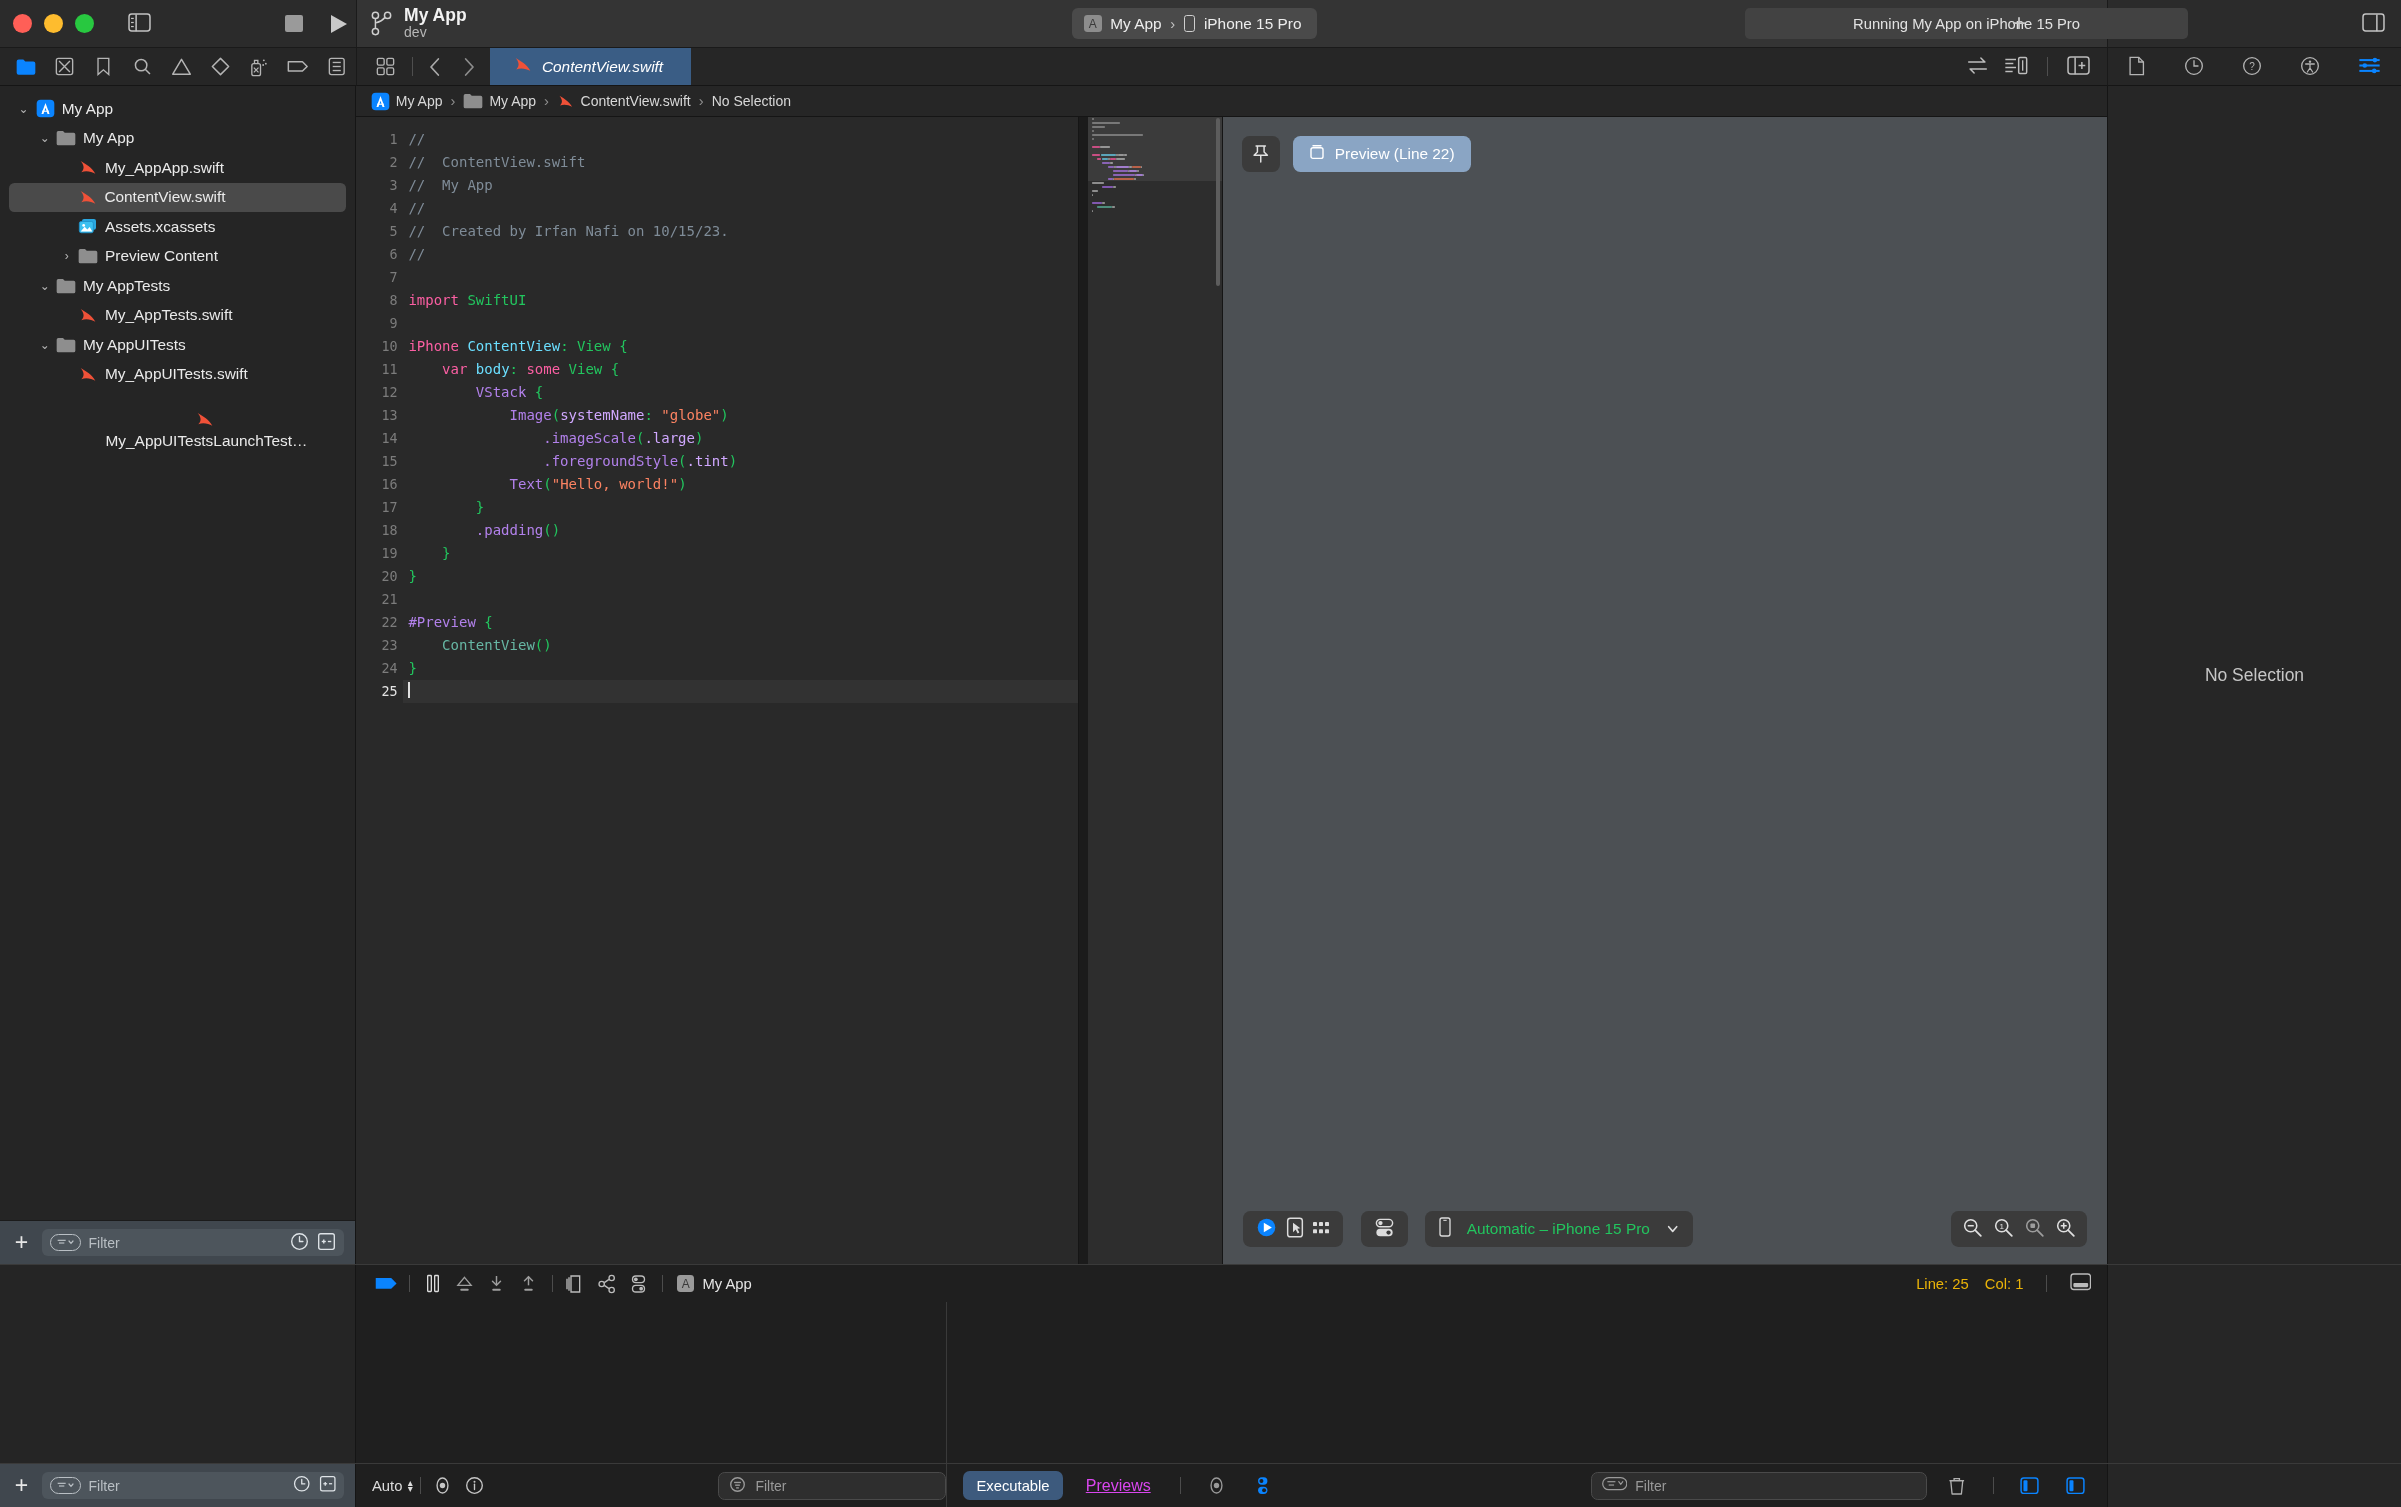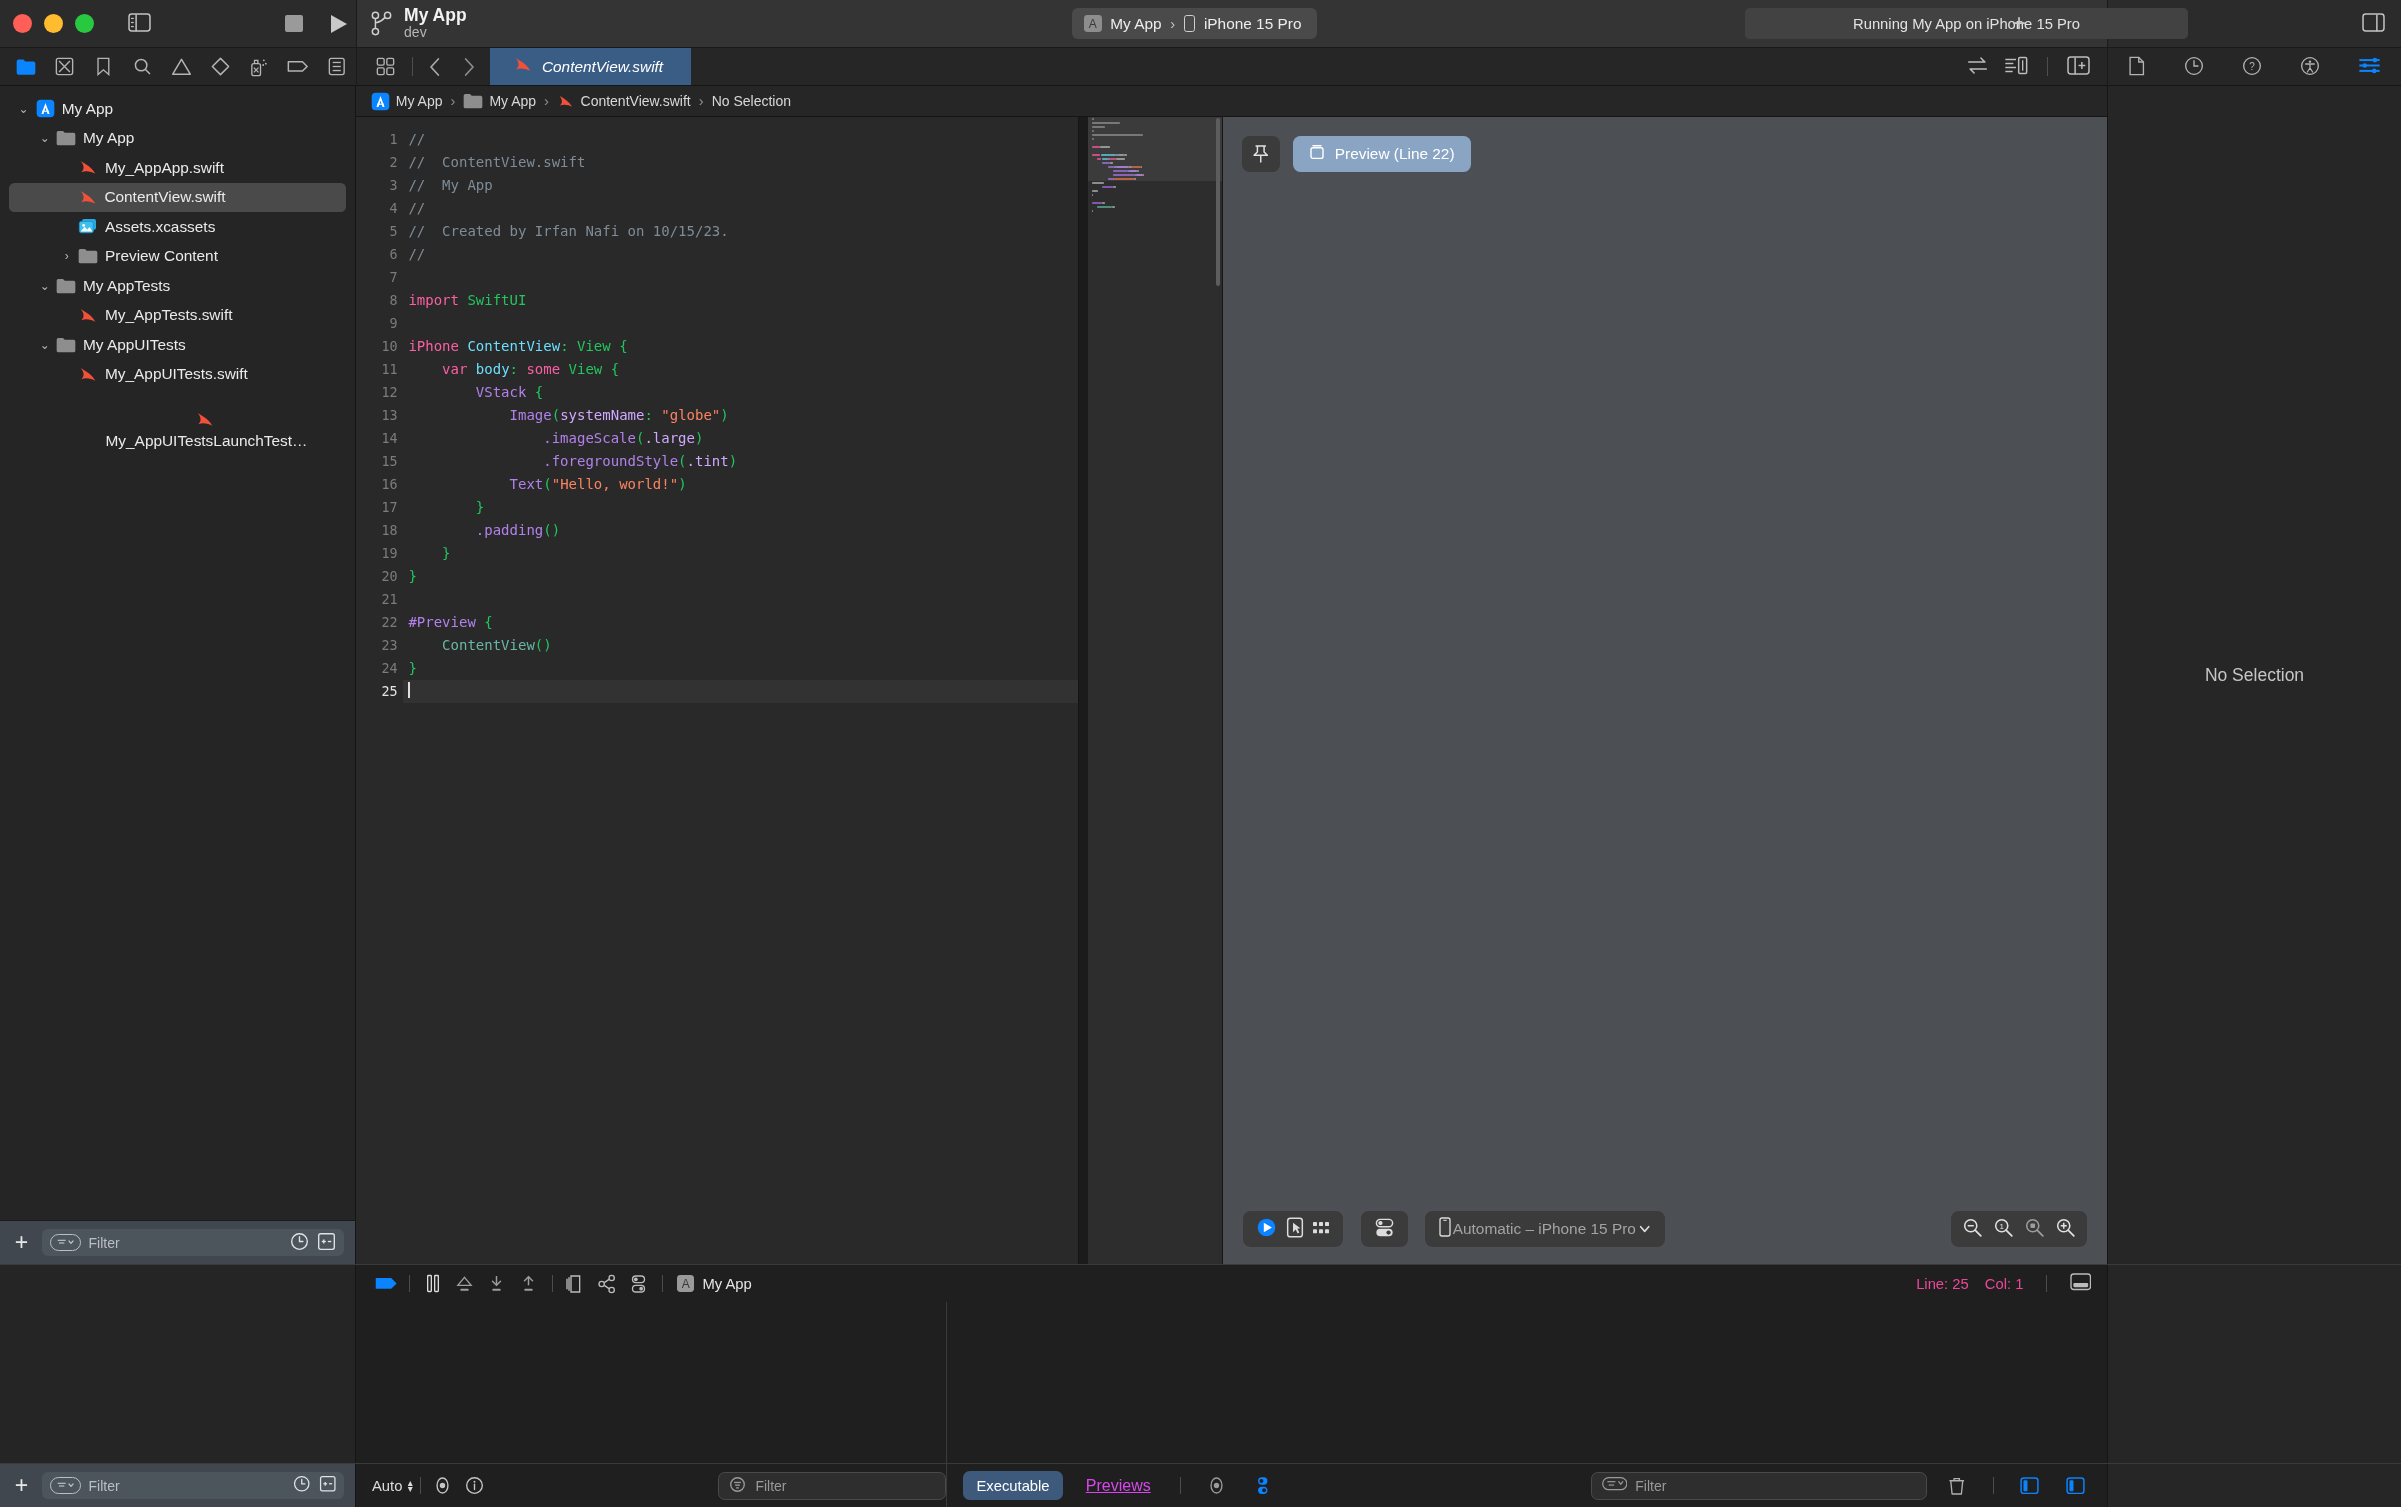--- a/index.html
+++ b/index.html
@@ -155,37 +155,37 @@
     position: relative; display: flex; align-items: center; justify-content: center;
     flex-direction: column; gap: 9.4px;
   }
   .dyn-island { position: absolute; top: 20px; left: 50%; transform: translateX(-50%); width: 134px; height: 38px; background: #000; border-radius: 19px; }
   .hello { font-size: 21.5px; color: #111; }
   .btn-side { position: absolute; background: #1c1c1c; border-radius: 2px; }
   .cv-bottom { position: absolute; left: 20px; right: 20px; bottom: 17.5px; display: flex; align-items: center; gap: 17.5px; }
   .seg-group { height: 36px; background: #3b3b3b; border-radius: 7.4px; display: flex; align-items: center; gap: 6.7px; padding: 0 12px; }
   .dev-pop {
     height: 36px; background: #3b3b3b; border-radius: 7.4px; display: flex;
-    align-items: center; gap: 2px; padding: 0 13.4px; font-size: 15.4px; color: #a3a3a3;
+    align-items: center; gap: 16px; padding: 0 13.4px; font-size: 15.4px; color: #22c55e;
   }
   .zoom-group { margin-left: auto; height: 36px; background: #3b3b3b; border-radius: 7.4px; display: flex; align-items: center; gap: 9.4px; padding: 0 10.7px; }
 
   
   .inspector { width: 294px; background: #262626; display: flex; align-items: center; justify-content: center; border-left: 0.7px solid #151515; }
   .nosel { font-size: 17.5px; color: #c6c6c6; }
 
   
   .debugbar { height: 38px; flex: 0 0 38px; display: flex; background: #1f1f1f; border-top: 0.7px solid #3a3a3a; }
   .db-spacer { width: 356px; background: #252525; border-right: 0.7px solid #151515; }
   .db-main { flex: 1; display: flex; align-items: center; gap: 0; padding-left: 14.8px; }
   .db-ico { width: 32px; height: 38px; display: flex; align-items: center; justify-content: center; }
   .db-vline { width: 0.7px; height: 17.5px; background: #4c4c4c; margin: 0 6.7px; }
   .db-app { display: flex; align-items: center; gap: 8px; margin-left: 8px; font-size: 14.8px; color: #e6e6e6; }
   .db-appico { width: 17.5px; height: 17.5px; background: #9a9a9a; border-radius: 3.4px; display: flex; align-items: center; justify-content: center; font-size: 12px; color: #3a3a3a; }
-  .db-right { margin-left: auto; display: flex; align-items: center; gap: 16px; padding-right: 16px; font-size: 14.8px; color: #ec4899; }
+  .db-right { margin-left: auto; display: flex; align-items: center; gap: 16px; padding-right: 16px; font-size: 14.8px; color: #eab308; }
   .db-ins { width: 294px; background: #262626; border-left: 0.7px solid #151515; }
 
   
   .consolerow { height: 161px; flex: 0 0 161px; display: flex; background: #1f1f1f; }
   .cons-navspace { width: 356px; background: #252525; border-right: 0.7px solid #151515; }
   .cons-var { width: 591px; background: #1f1f1f; border-right: 0.7px solid #3a3a3a; }
   .cons-out { flex: 1; background: #1f1f1f; }
   .cons-insp { width: 294px; background: #262626; border-left: 0.7px solid #151515; }
 
   

